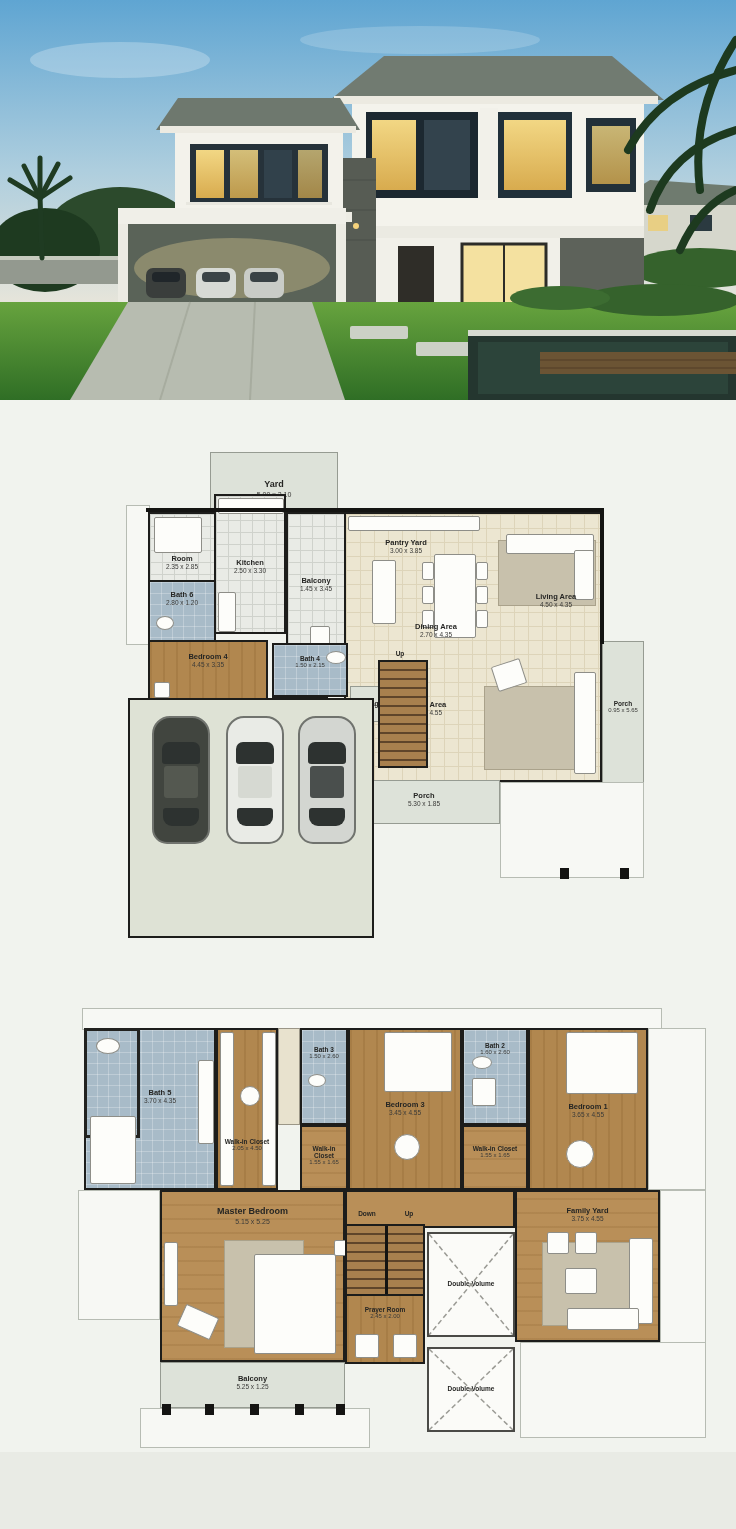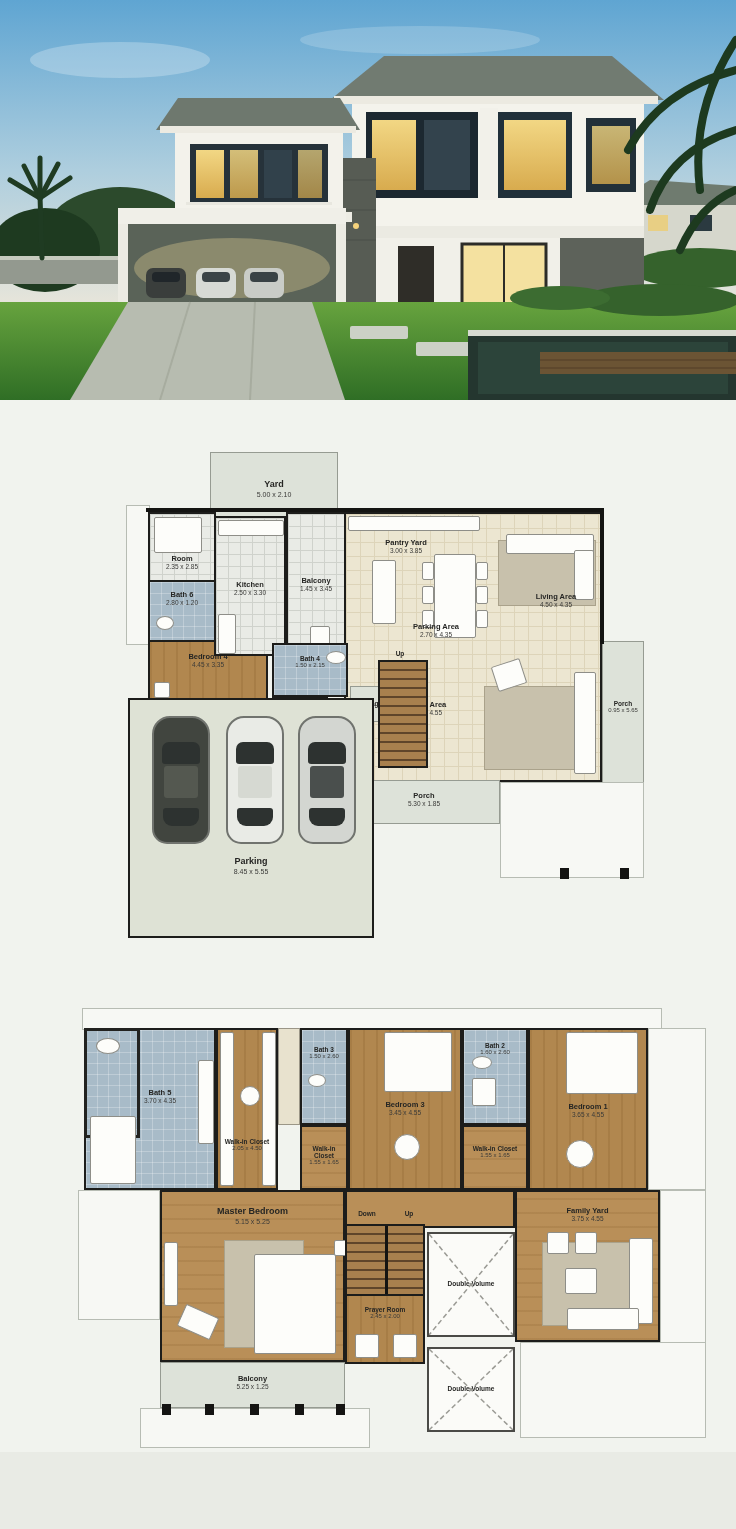--- a/index.html
+++ b/index.html
@@ -195,21 +195,21 @@
 
     <div class="room wood" style="left:148px;top:640px;width:120px;height:138px">
       <div class="furn" style="left:14px;top:58px;width:58px;height:72px"></div>
       <div class="furn" style="left:4px;top:40px;width:14px;height:14px"></div>
       <div class="lbl sm" style="top:10px">
         <div class="rl">Bedroom 4</div>
         <div class="rd">4.45 x 3.35</div>
       </div>
     </div>
 
-    <div class="room tile" style="left:214px;top:516px;width:72px;height:140px">
+    <div class="room tile" style="left:214px;top:494px;width:72px;height:140px">
       <div class="furn" style="left:2px;top:2px;width:64px;height:14px"></div>
       <div class="furn" style="left:2px;top:96px;width:16px;height:38px"></div>
       <div class="lbl sm" style="top:62px">
         <div class="rl">Kitchen</div>
         <div class="rd">2.50 x 3.30</div>
       </div>
     </div>
 
     <div class="room tile" style="left:286px;top:512px;width:60px;height:140px">
       <div class="furn" style="left:22px;top:112px;width:18px;height:20px"></div>
@@ -228,21 +228,21 @@
       </div>
 
       <div class="furn" style="left:88px;top:40px;width:40px;height:82px"></div>
       <div class="furn" style="left:76px;top:48px;width:10px;height:16px"></div>
       <div class="furn" style="left:76px;top:72px;width:10px;height:16px"></div>
       <div class="furn" style="left:76px;top:96px;width:10px;height:16px"></div>
       <div class="furn" style="left:130px;top:48px;width:10px;height:16px"></div>
       <div class="furn" style="left:130px;top:72px;width:10px;height:16px"></div>
       <div class="furn" style="left:130px;top:96px;width:10px;height:16px"></div>
       <div class="lbl sm" style="top:108px;left:-20px;width:220px">
-        <div class="rl">Parking Area</div>
+        <div class="rl">Dining Area</div>
         <div class="rd">2.70 x 4.35</div>
       </div>
 
       <div class="rug" style="left:152px;top:26px;width:96px;height:64px"></div>
       <div class="furn" style="left:160px;top:20px;width:86px;height:18px"></div>
       <div class="furn" style="left:228px;top:36px;width:18px;height:48px"></div>
       <div class="lbl sm" style="top:78px;left:100px;width:220px">
         <div class="rl">Living Area</div>
         <div class="rd">4.50 x 4.35</div>
       </div>
@@ -301,24 +301,20 @@
       </div>
       <div class="car" style="left:96px;top:16px;background:#e9ebe6">
         <div class="ws"></div>
           <div class="roof" style="background:#d6d9d2"></div>
           <div class="rw"></div>
       </div>
       <div class="car" style="left:168px;top:16px;background:#d3d6d1">
         <div class="ws"></div>
           <div class="roof" style="background:#4a4f4d"></div>
           <div class="rw"></div>
-      </div>
-      <div class="lbl" style="top:156px">
-        <div class="rl">Parking</div>
-        <div class="rd">8.45 x 5.55</div>
       </div>
     </div>
 
     <div class="wallseg" style="left:146px;top:508px;width:458px;height:4px"></div>
     <div class="wallseg" style="left:600px;top:508px;width:4px;height:136px"></div>
   </div>
 
   <div>
 
     <div class="white-deck" style="left:82px;top:1008px;width:580px;height:22px"></div>

